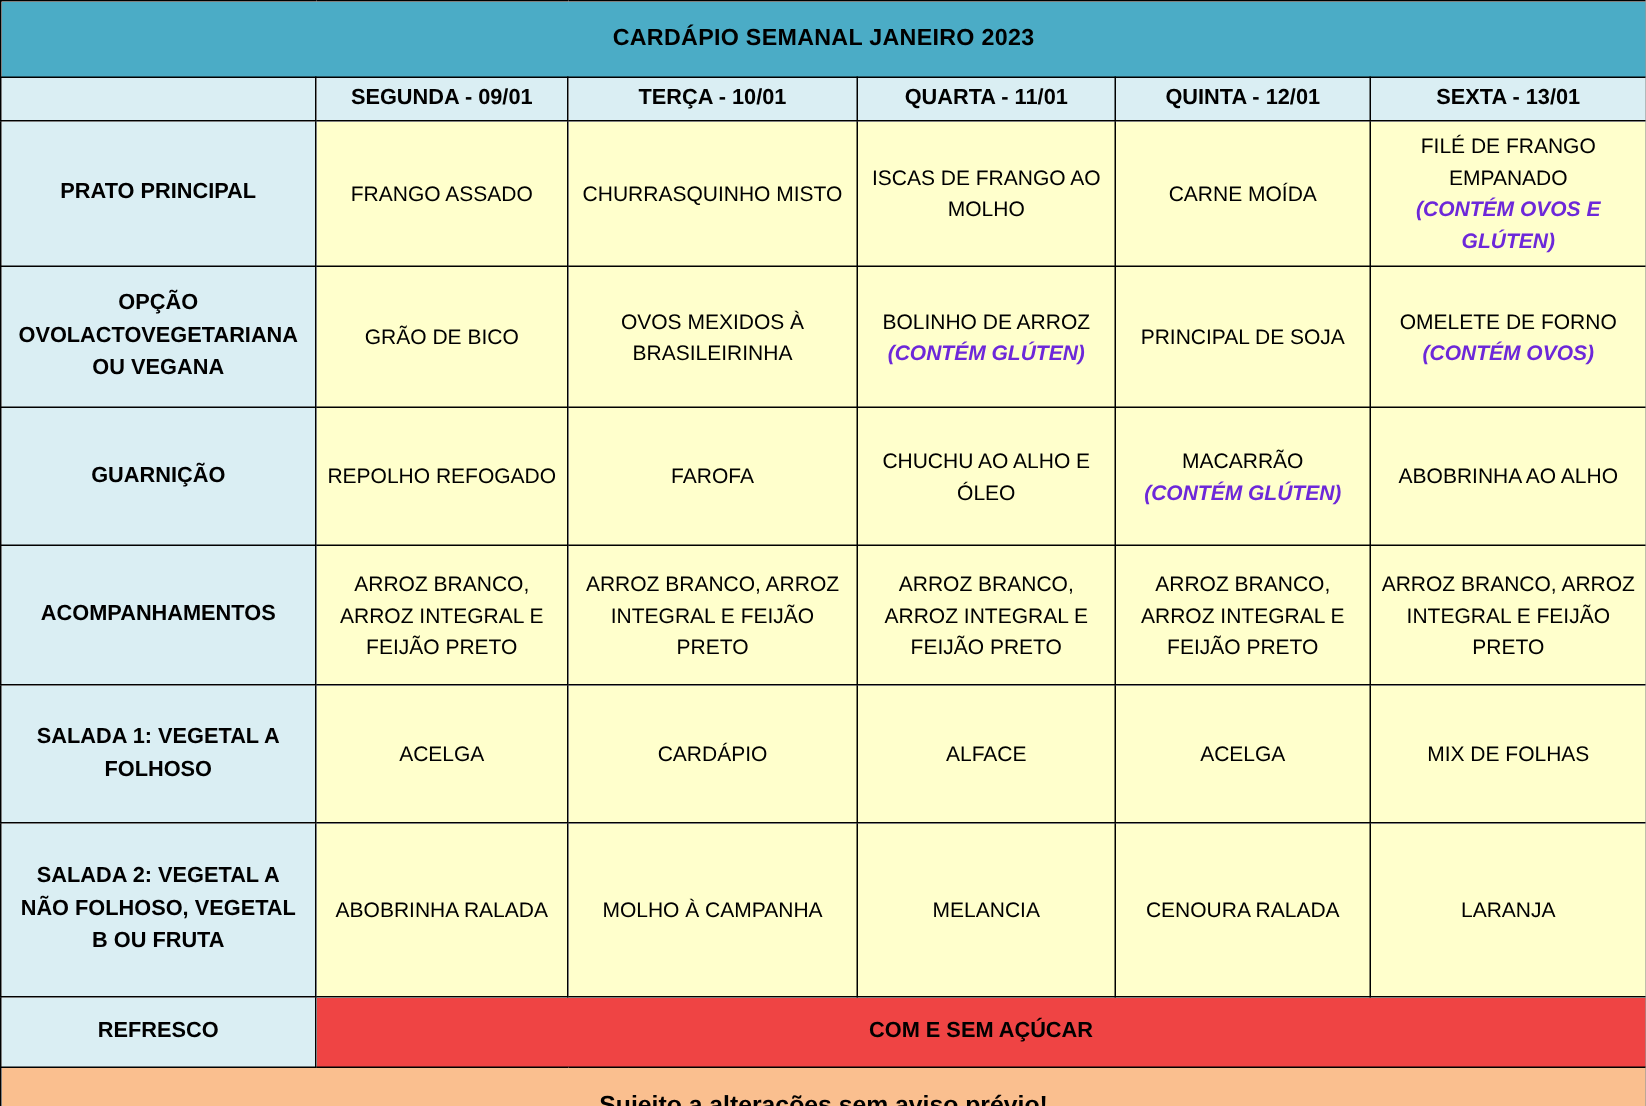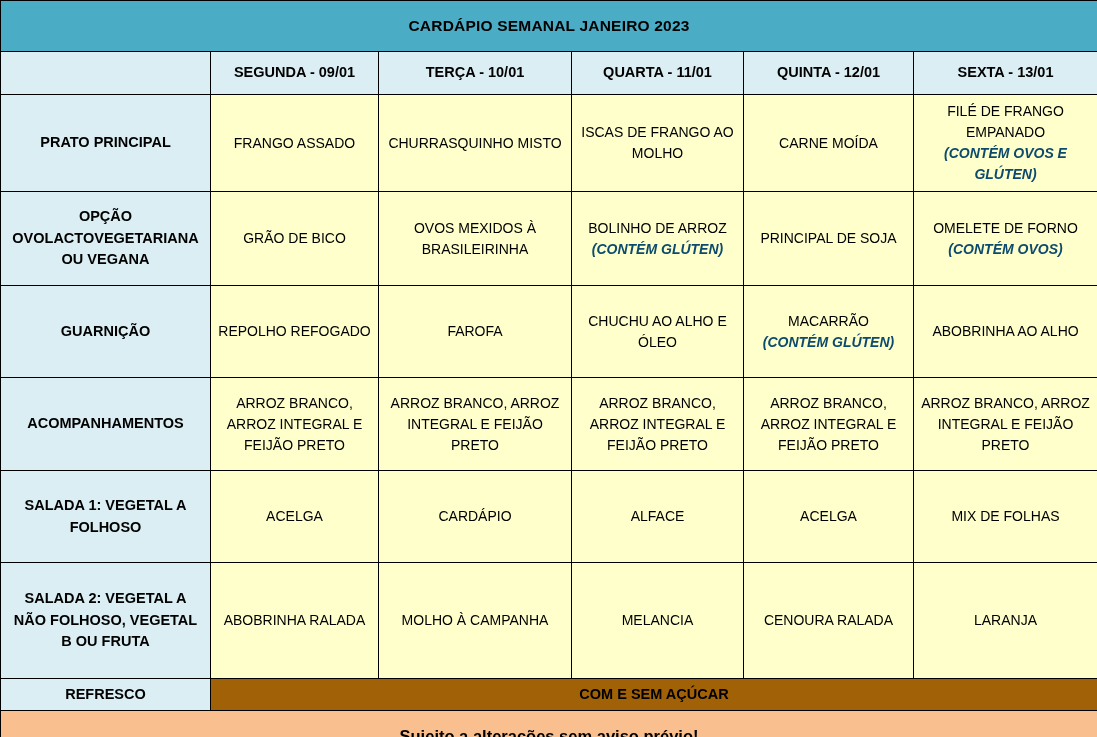--- a/index.html
+++ b/index.html
@@ -35,28 +35,28 @@
   }
 
   
   td.dish {
     background: #FFFFCC;
     font-size: 14px;
   }
   .dname { display: inline; }
   .allergen {
     display: block;
-    color: #0c4a6e;
+    color: #6d28d9;
     font-weight: bold;
     font-style: italic;
   }
 
   
   td.refresco-value {
-    background: #a16207;
+    background: #ef4444;
     font-weight: bold;
     font-size: 14.5px;
   }
 
   
   td.footer-cell {
     background: #FABF8F;
     font-weight: bold;
     font-size: 16.5px;
   }
@@ -70,21 +70,21 @@
     <col style="width:168px">
     <col style="width:193px">
     <col style="width:172px">
     <col style="width:170px">
     <col style="width:184px">
   </colgroup>
   <thead>
     <tr style="height:51px">
       <th class="title-cell" colspan="6">CARDÁPIO SEMANAL JANEIRO 2023</th>
     </tr>
-    <tr style="height:43px">
+    <tr style="height:29px">
       <th class="day-cell"></th>
       <th class="day-cell">SEGUNDA - 09/01</th>
       <th class="day-cell">TERÇA - 10/01</th>
       <th class="day-cell">QUARTA - 11/01</th>
       <th class="day-cell">QUINTA - 12/01</th>
       <th class="day-cell">SEXTA - 13/01</th>
     </tr>
   </thead>
   <tbody>
 
@@ -135,21 +135,21 @@
 
     <tr style="height:116px">
       <th class="lbl">SALADA 2: VEGETAL A NÃO FOLHOSO, VEGETAL B OU FRUTA</th>
       <td class="dish"><span class="dname">ABOBRINHA RALADA</span></td>
       <td class="dish"><span class="dname">MOLHO À CAMPANHA</span></td>
       <td class="dish"><span class="dname">MELANCIA</span></td>
       <td class="dish"><span class="dname">CENOURA RALADA</span></td>
       <td class="dish"><span class="dname">LARANJA</span></td>
     </tr>
 
-    <tr style="height:32px">
+    <tr style="height:47px">
       <th class="lbl">REFRESCO</th>
       <td class="refresco-value" colspan="5">COM E SEM AÇÚCAR</td>
     </tr>
 
     <tr style="height:52px">
       <td class="footer-cell" colspan="6">Sujeito a alterações sem aviso prévio!</td>
     </tr>
 
   </tbody>
 </table>

